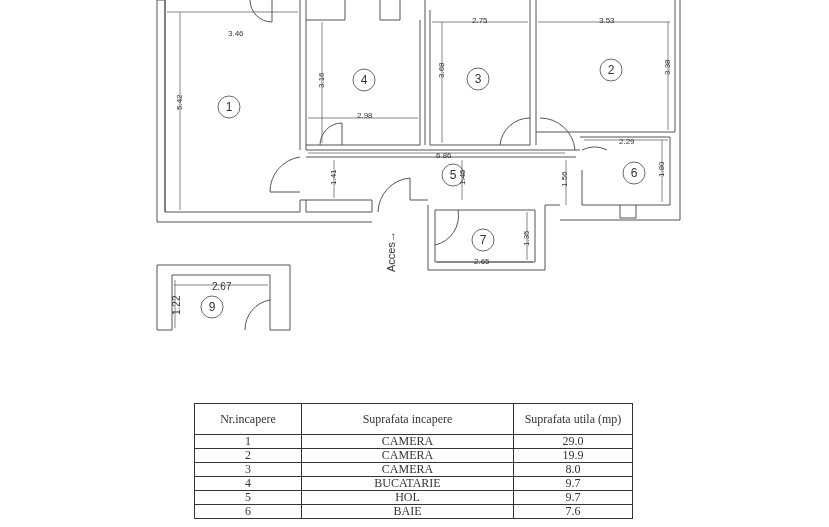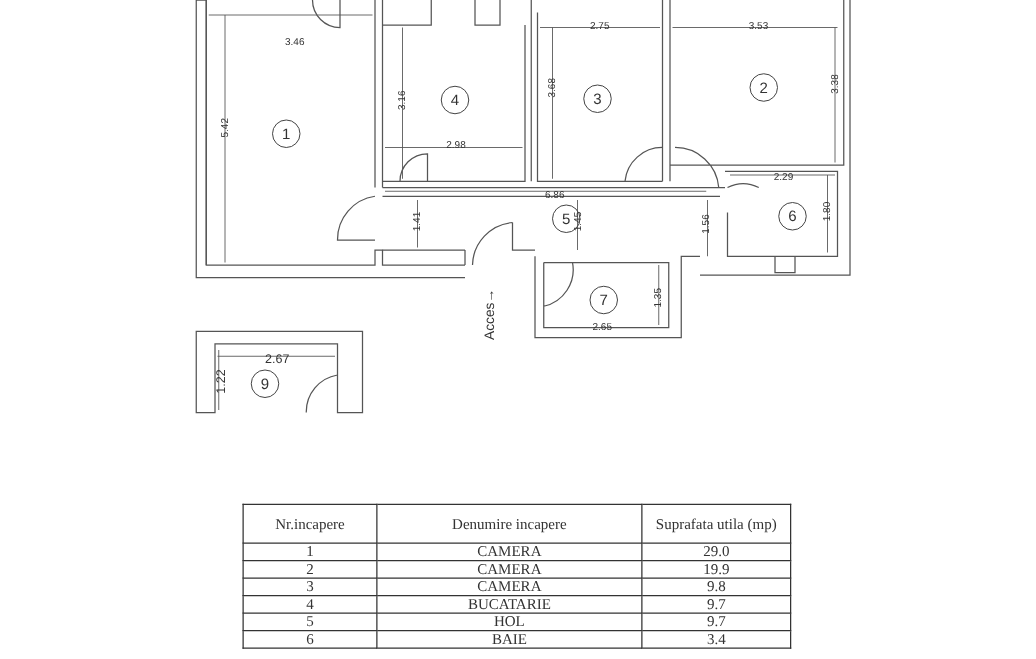--- a/index.html
+++ b/index.html
@@ -84,49 +84,49 @@
     <text x="483" y="244">7</text>
       <text x="212" y="311">9</text>
   </g>
   <text class="acc" x="395" y="272" transform="rotate(-90 395 272)">Acces→</text>
 </svg>
 
 <table id="area-table">
   <thead>
     <tr>
       <th class="c1">Nr.incapere</th>
-      <th class="c2">Denumire incapere</th>
+      <th class="c2">Suprafata incapere</th>
       <th class="c3">Suprafata utila (mp)</th>
     </tr>
   </thead>
   <tbody>
     <tr>
         <td>1</td>
         <td>CAMERA</td>
         <td>29.0</td>
       </tr>
     <tr>
         <td>2</td>
         <td>CAMERA</td>
         <td>19.9</td>
       </tr>
     <tr>
         <td>3</td>
         <td>CAMERA</td>
-        <td>9.8</td>
+        <td>8.0</td>
       </tr>
     <tr>
         <td>4</td>
         <td>BUCATARIE</td>
         <td>9.7</td>
       </tr>
     <tr>
         <td>5</td>
         <td>HOL</td>
         <td>9.7</td>
       </tr>
     <tr>
         <td>6</td>
         <td>BAIE</td>
-        <td>3.4</td>
+        <td>7.6</td>
       </tr>
   </tbody>
 </table>
 
 </body></html>

